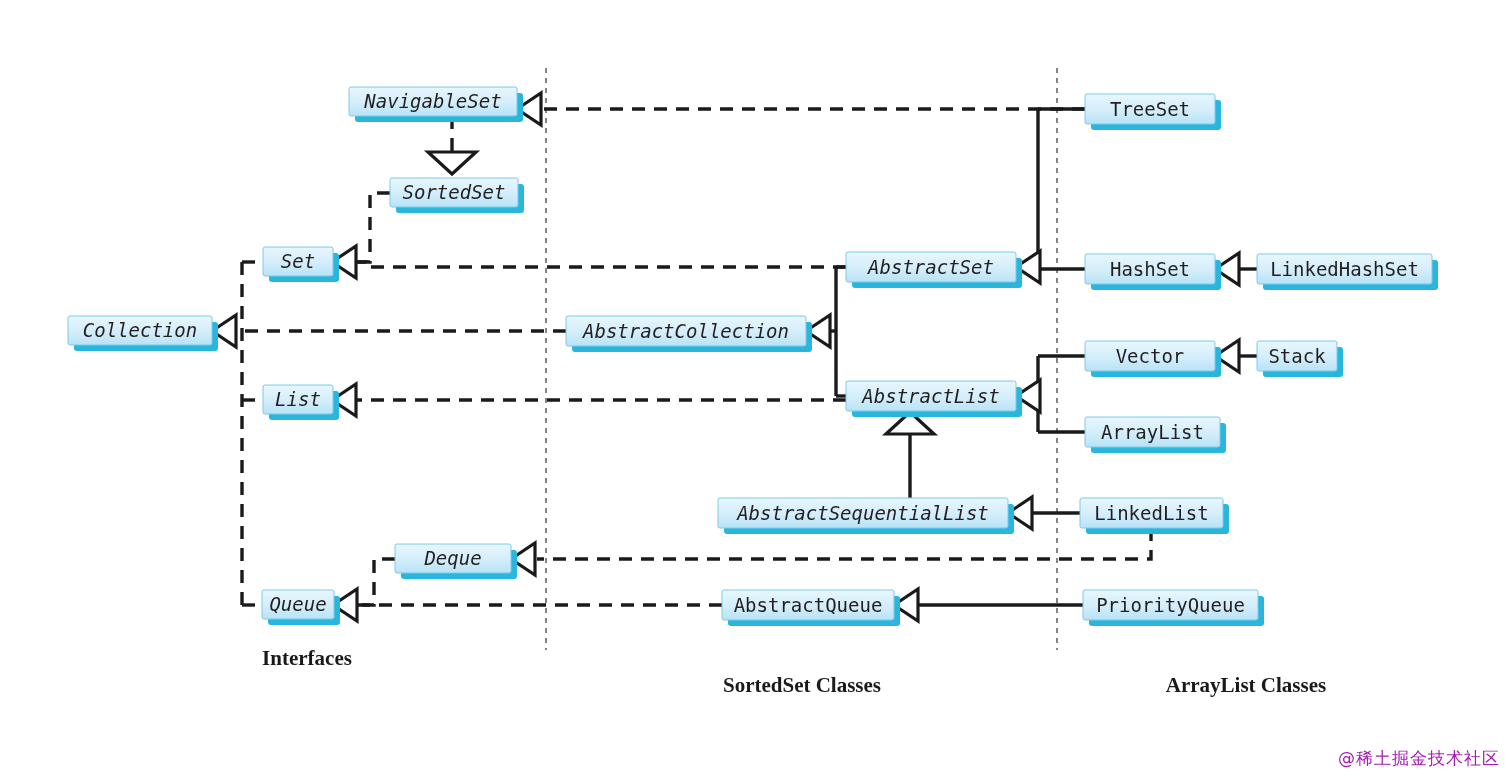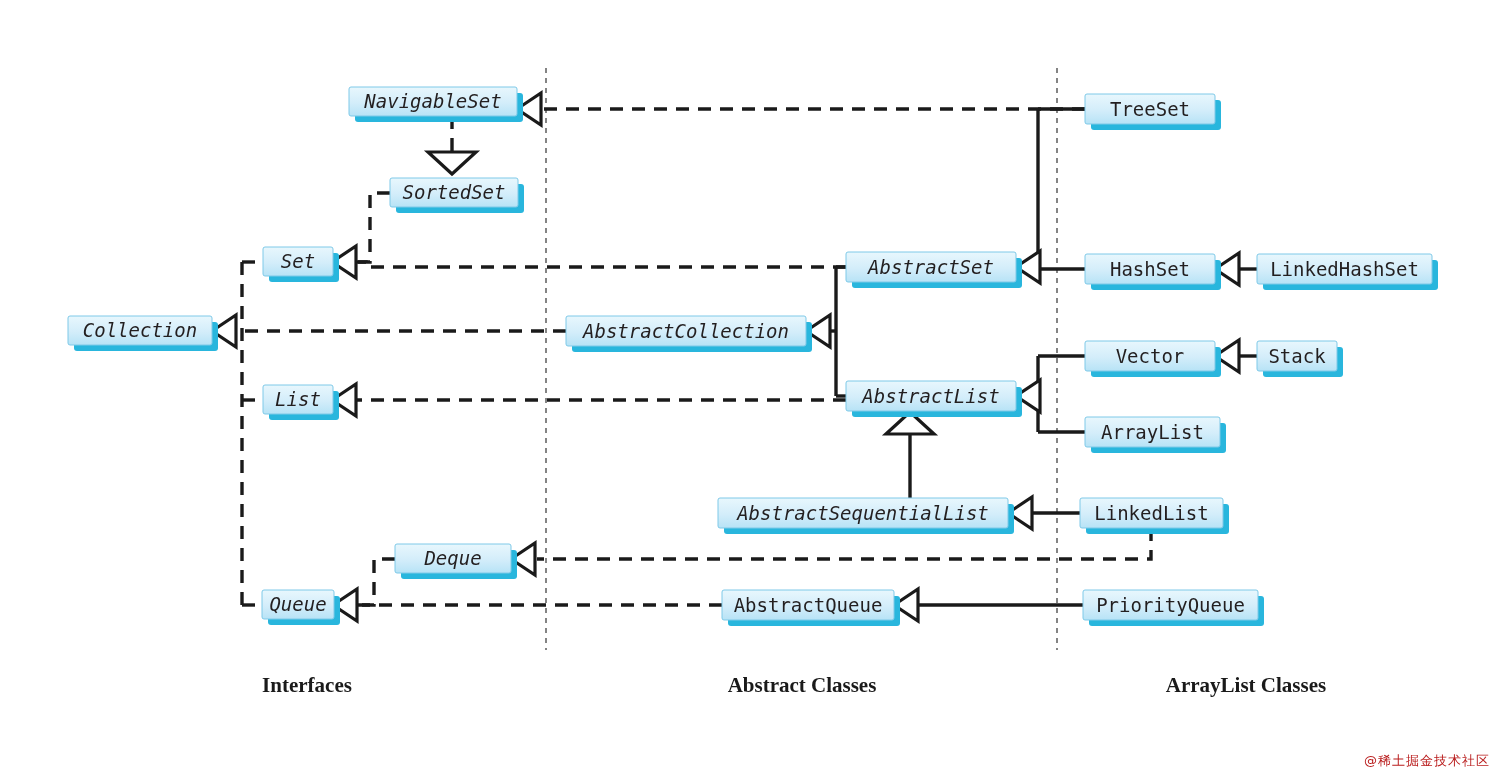--- a/index.html
+++ b/index.html
@@ -7,23 +7,23 @@
        font-family:"DejaVu Sans",sans-serif;}
   #diagram{position:absolute;left:0;top:0;width:1512px;height:784px;}
 
   .col-label{
     position:absolute;
     font-family:"Liberation Serif","DejaVu Serif",serif;
     font-weight:bold;font-size:21px;color:#1a1a1a;
     white-space:nowrap;transform:translateX(-50%);
   }
   .watermark{
-    position:absolute;right:22px;bottom:14px;
-    font-family:"DejaVu Sans",sans-serif;font-size:13px;
-    color:#b91c1c;white-space:nowrap;letter-spacing:1px;
+    position:absolute;right:12px;bottom:14px;
+    font-family:"DejaVu Sans",sans-serif;font-size:17px;
+    color:#a21caf;white-space:nowrap;letter-spacing:1px;
   }
   .node-text{
     font-family:"DejaVu Sans Mono","Liberation Mono",monospace;
     font-size:19px;fill:#231f20;dominant-baseline:middle;text-anchor:middle;
   }
   .node-text.italic{font-style:italic;}
 </style>
 </head>
 <body>
 
@@ -216,17 +216,17 @@
         <text class="node-text" x="1151.5" y="514">LinkedList</text>
       </g>
       <g>
         <rect x="1089" y="596" width="175" height="30" fill="#29b6dd" rx="3"></rect>
         <rect x="1083" y="590" width="175" height="30" fill="url(#boxGrad)" stroke="#7ec9e8" stroke-width="1" rx="2"></rect>
         <text class="node-text" x="1170.5" y="606">PriorityQueue</text>
       </g>
     </g>
 </svg>
 
-<div class="col-label" style="left:307px;top:673px;">Interfaces</div>
-<div class="col-label" style="left:802px;top:673px;">Abstract Classes</div>
+<div class="col-label" style="left:307px;top:646px;">Interfaces</div>
+<div class="col-label" style="left:802px;top:673px;">SortedSet Classes</div>
 <div class="col-label" style="left:1246px;top:673px;">ArrayList Classes</div>
 
 <div class="watermark">@稀土掘金技术社区</div>
 
 </body></html>

